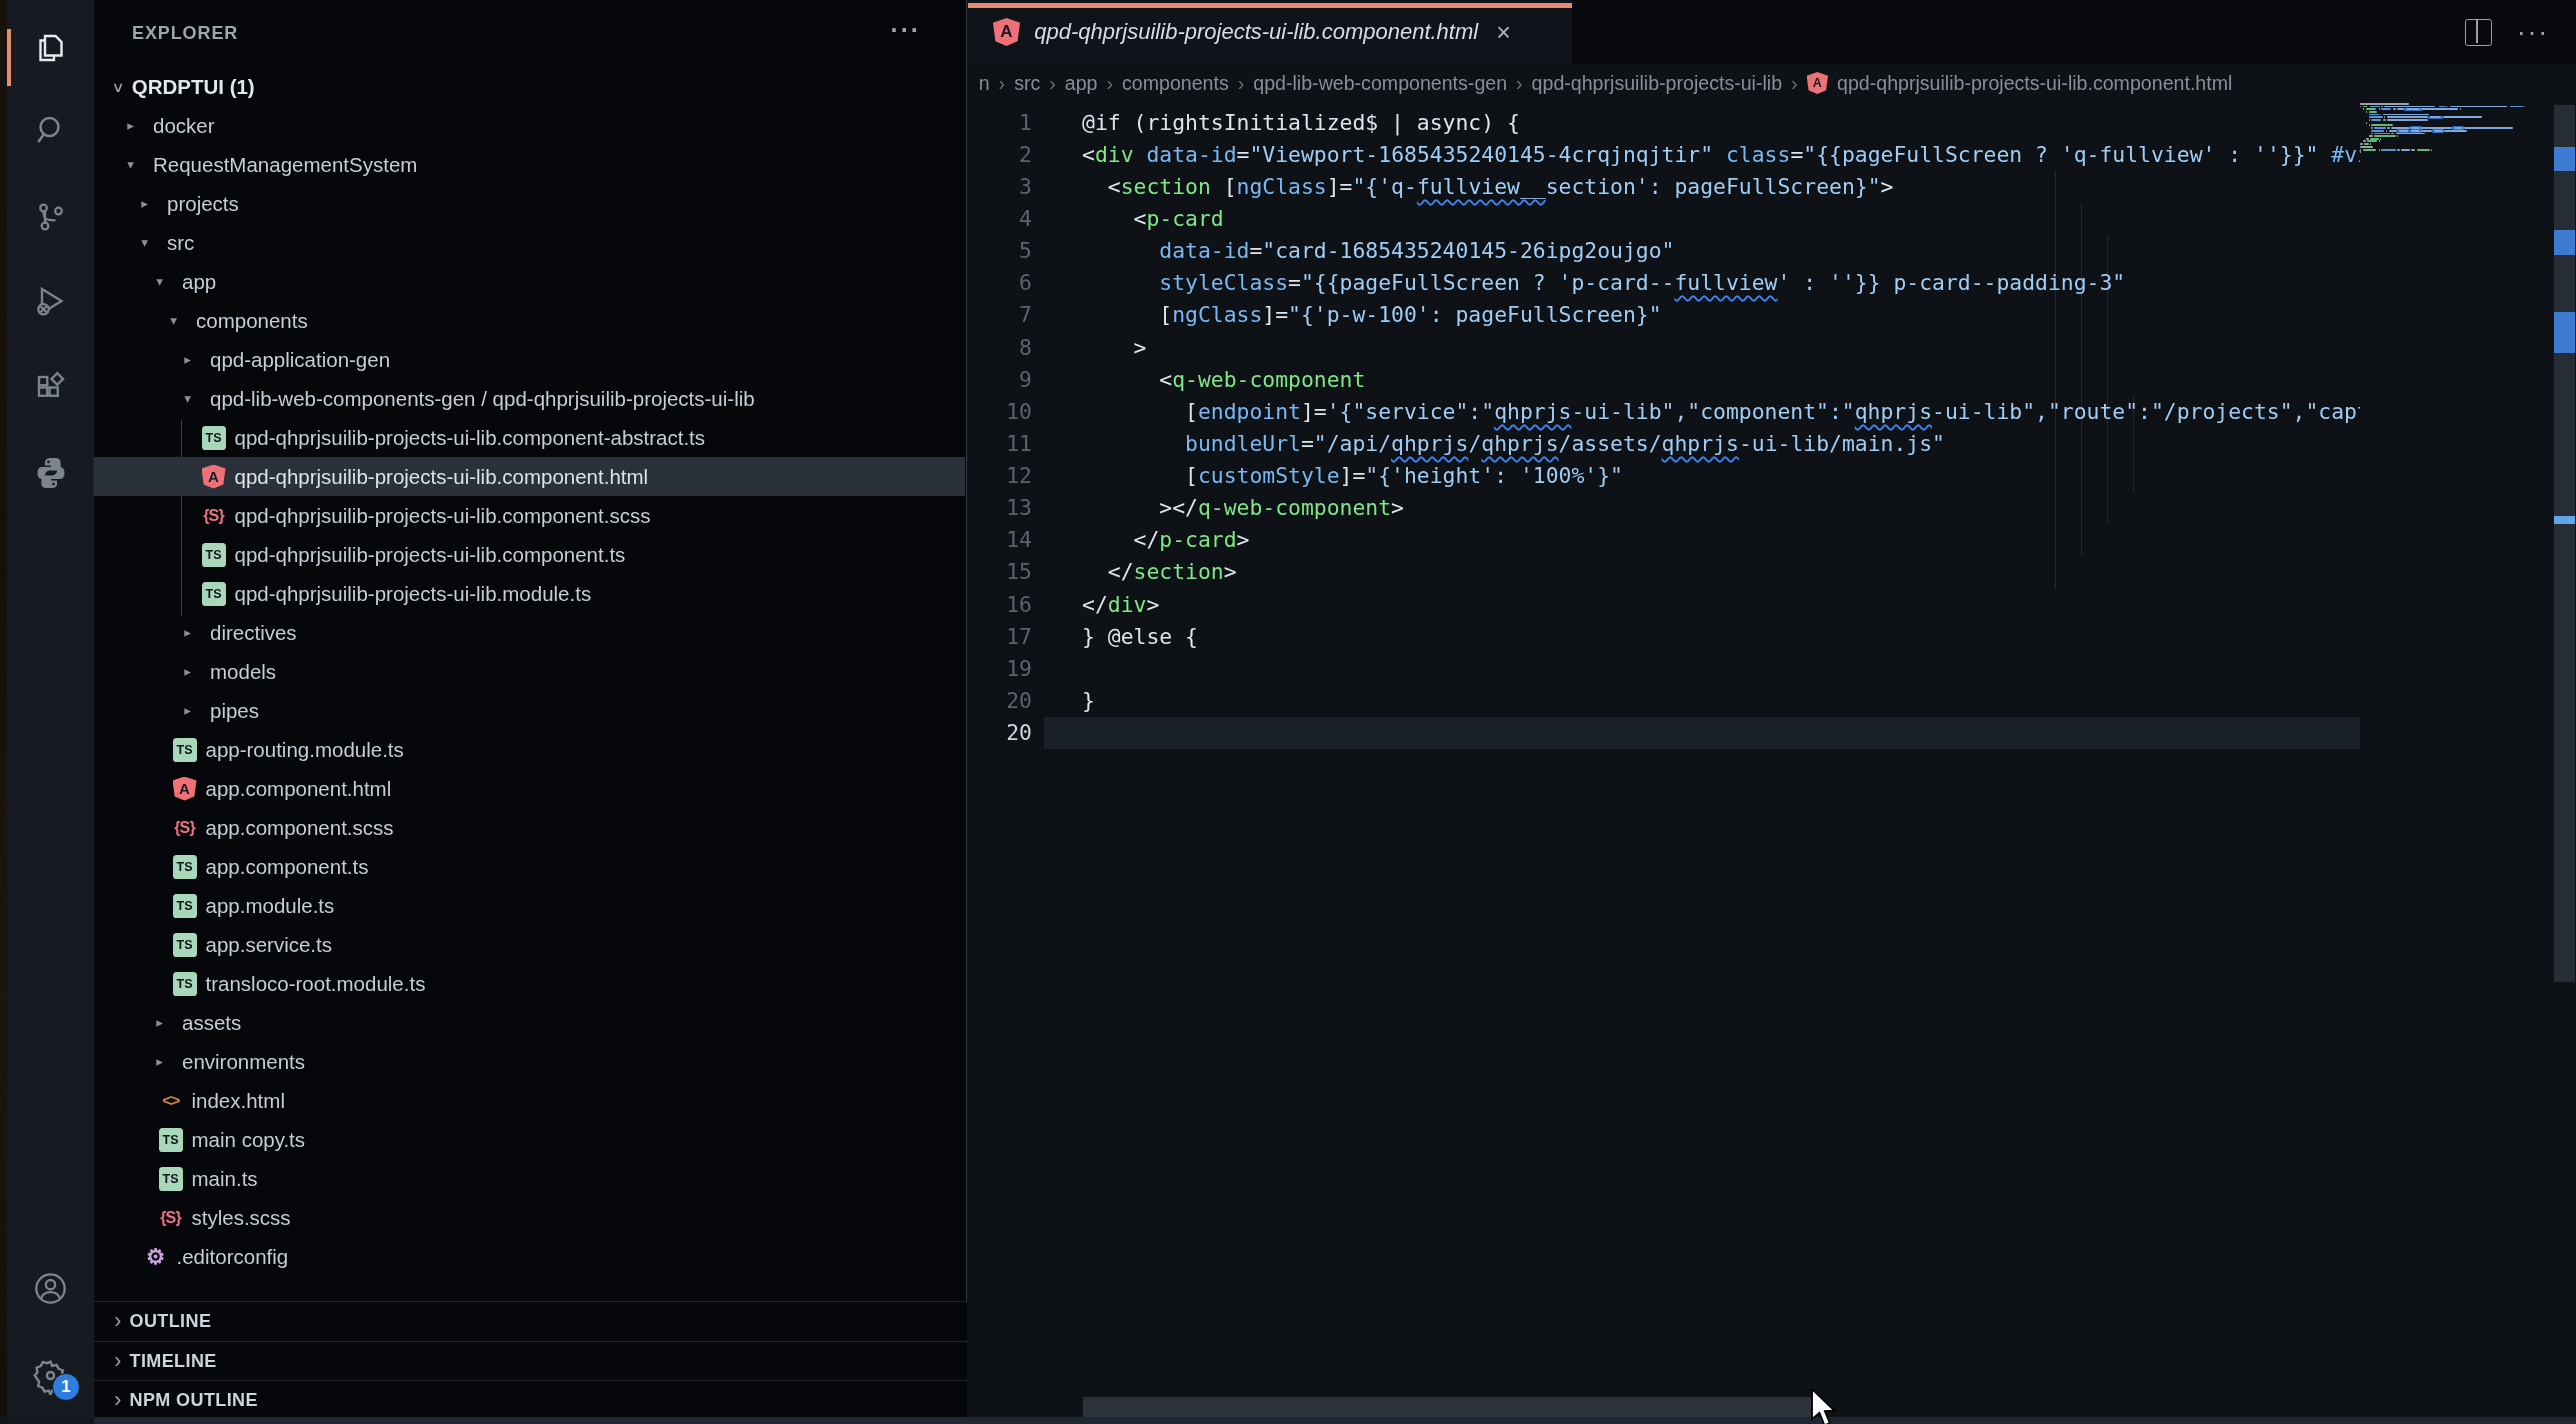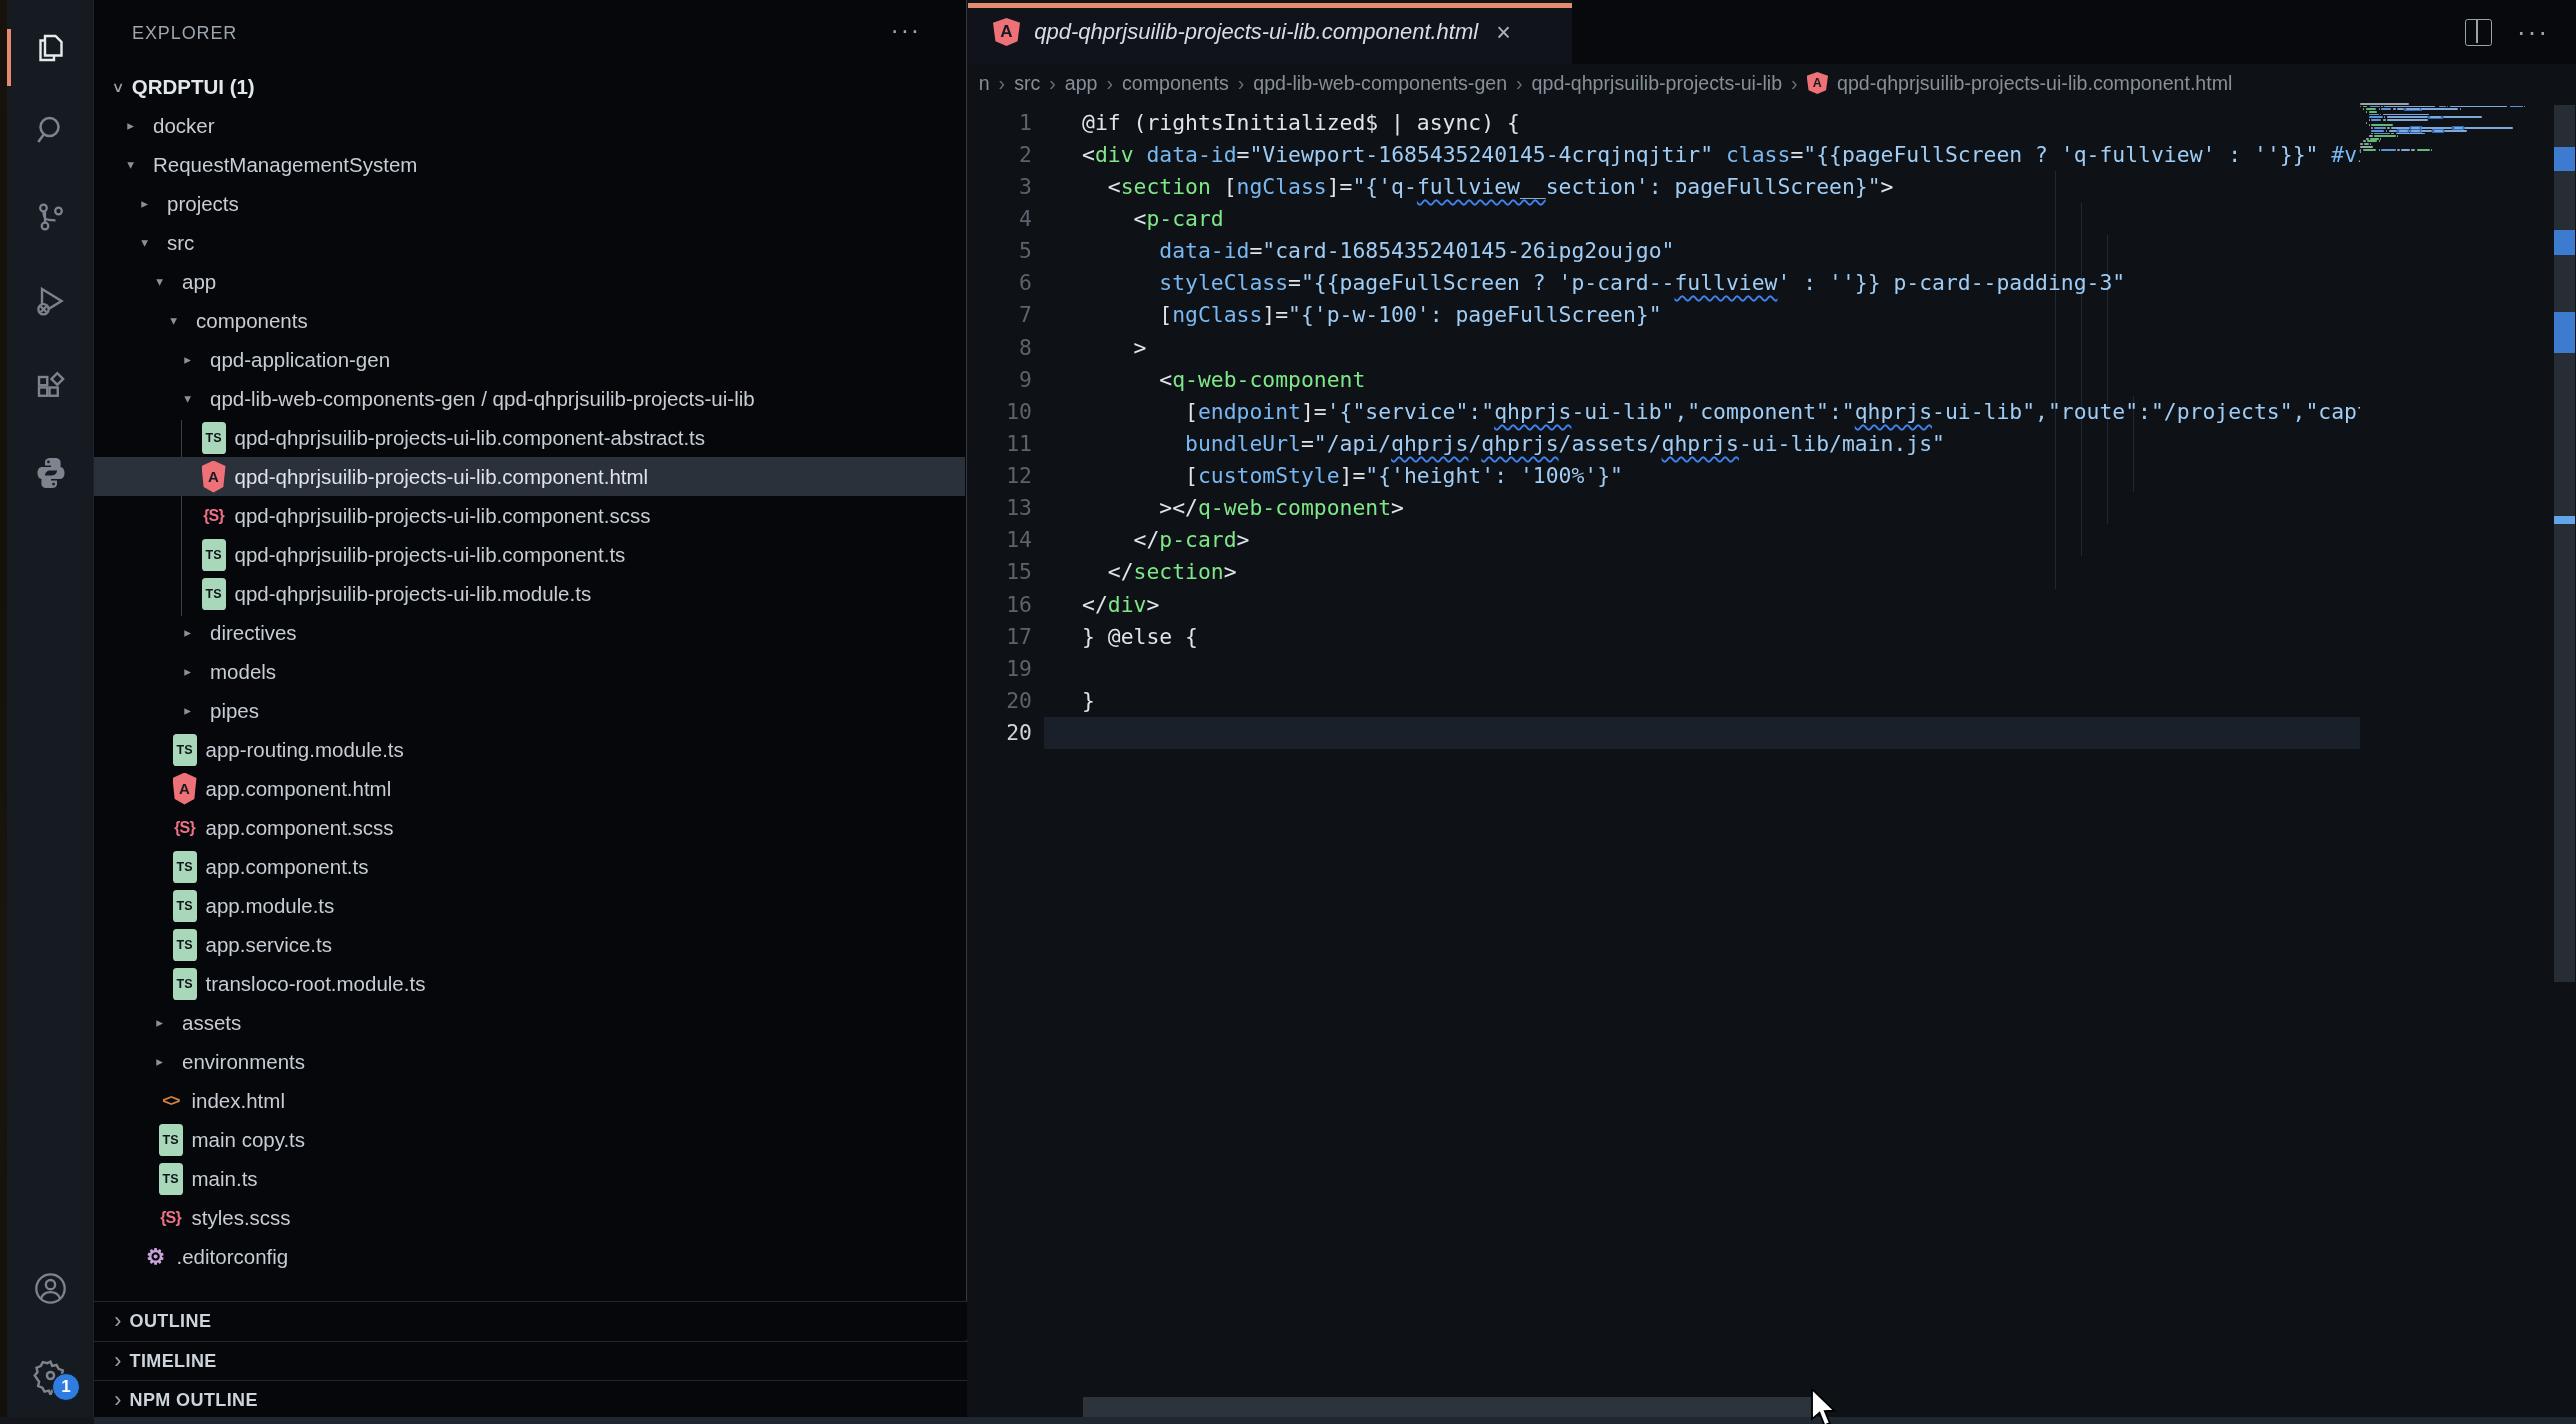--- a/index.html
+++ b/index.html
@@ -19,37 +19,37 @@
   .ab-item.active { color:#e6ebf0; }
   .ab-item svg { display:block; }
   .ab-indicator { position:absolute; left:0; top:14.3px; width:3.6px; height:57px; background:#e58b6f; }
   .ab-badge { position:absolute; left:45px; top:32px; width:28px; height:28px; border-radius:50%;
     background:#2f7de1; color:#fff; font-size:17px; font-weight:bold; display:flex;
     align-items:center; justify-content:center; border:1.8px solid #161a21; }
 
   
   #sidebar { position:absolute; left:94px; top:0; width:873px; height:1417px;
     background:#05070b; border-right:1.8px solid #363b42; }
-  #explorer-header { position:absolute; left:0; top:0; width:100%; height:64px; }
+  #explorer-header { position:absolute; left:0; top:0; width:100%; height:64px;font-weight:bold; }
   #explorer-title { position:absolute; left:38px; top:23px; font-size:18px; letter-spacing:0.9px;
     color:#9da5ad; }
   #explorer-more { position:absolute; right:45px; top:16px; font-size:25px; color:#9da5ad;
     letter-spacing:1.8px; }
   #workspace-row { position:absolute; left:0; top:67px; width:100%; height:39px; display:flex;
     align-items:center; color:#e2e7ec; font-weight:bold; font-size:20.5px; }
   #workspace-chevron { width:27px; margin-left:10.7px; color:#9aa1a9; font-weight:normal;
     font-size:18px; text-align:center; transform:scaleY(.8); }
   #tree { position:absolute; left:0; top:106px; width:871px; height:1195px; overflow:hidden; }
   .tree-row { position:relative; height:39px; display:flex; align-items:center;
     color:#c6cdd4; font-size:20.5px; white-space:nowrap; }
   .tree-row.selected { background:#2b313a; color:#dde3e9; }
   .tr-arrow { width:27px; text-align:center; color:#8a9199; font-size:13.4px; flex:none; }
   .tr-spacer { width:12.5px; flex:none; }
   .tr-label { margin-left:9px; }
-  .fi { flex:none; width:24px; height:32px; display:flex; align-items:center; justify-content:center;
+  .fi { flex:none; width:24px; height:24px; display:flex; align-items:center; justify-content:center;
     font-weight:bold; }
   .fi-ts { background:#a8d8b9; color:#10151b; font-size:12.5px; border-radius:3.6px; }
   .fi-ng { background:#ee7178; color:#161a20; font-size:15px;
     clip-path:polygon(50% 0,100% 17%,91% 83%,50% 100%,9% 83%,0 17%); }
   .fi-scss { color:#ee7185; font-size:16px; letter-spacing:-0.9px; }
   .fi-html { color:#d8823f; font-size:17px; letter-spacing:-1.8px; }
   .fi-gear { color:#c9a3d8; font-size:21.4px; }
   #tree-guide { position:absolute; left:87px; top:314px; width:0.9px; height:196px; background:#3a4047; }
 
   .side-section { position:absolute; left:94px; width:873px; height:39px; border-top:0.9px solid #22272e;

